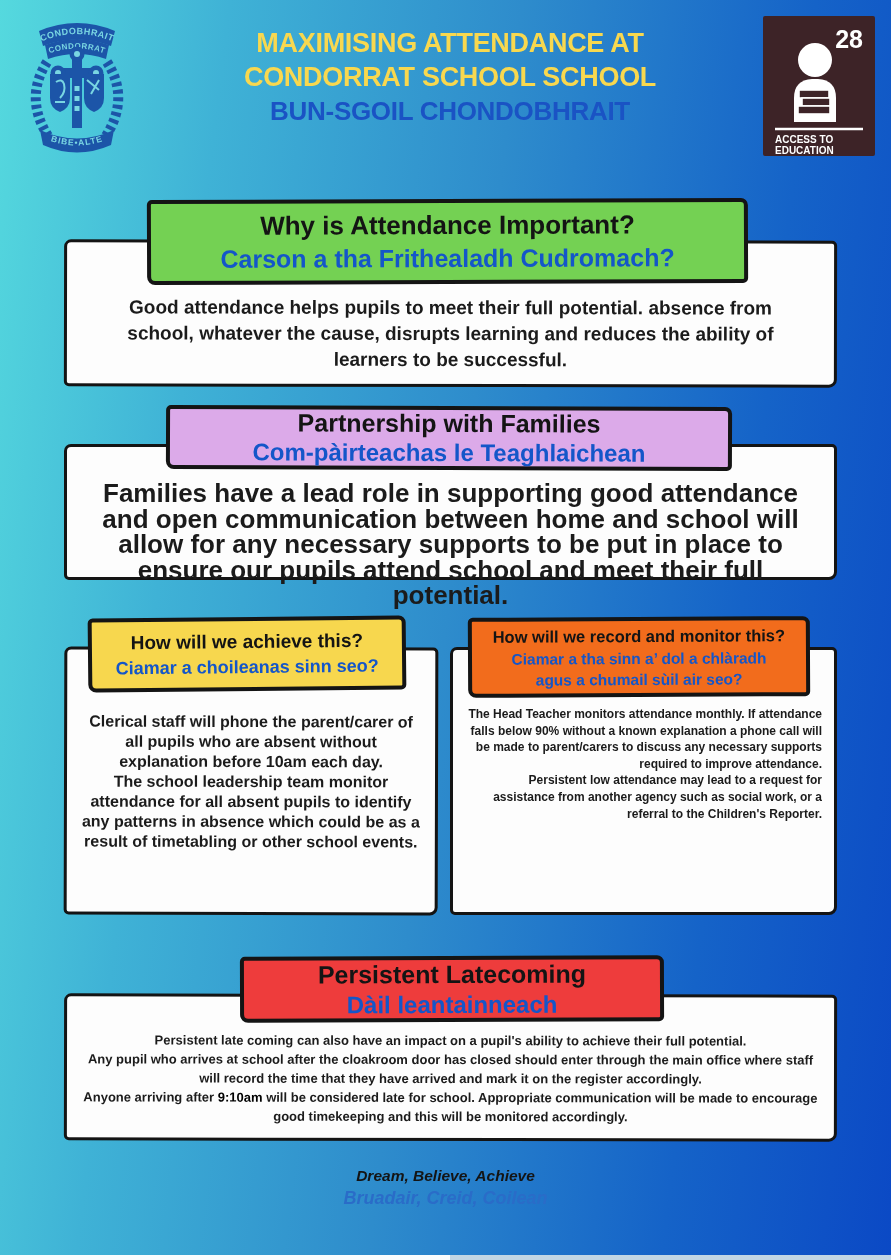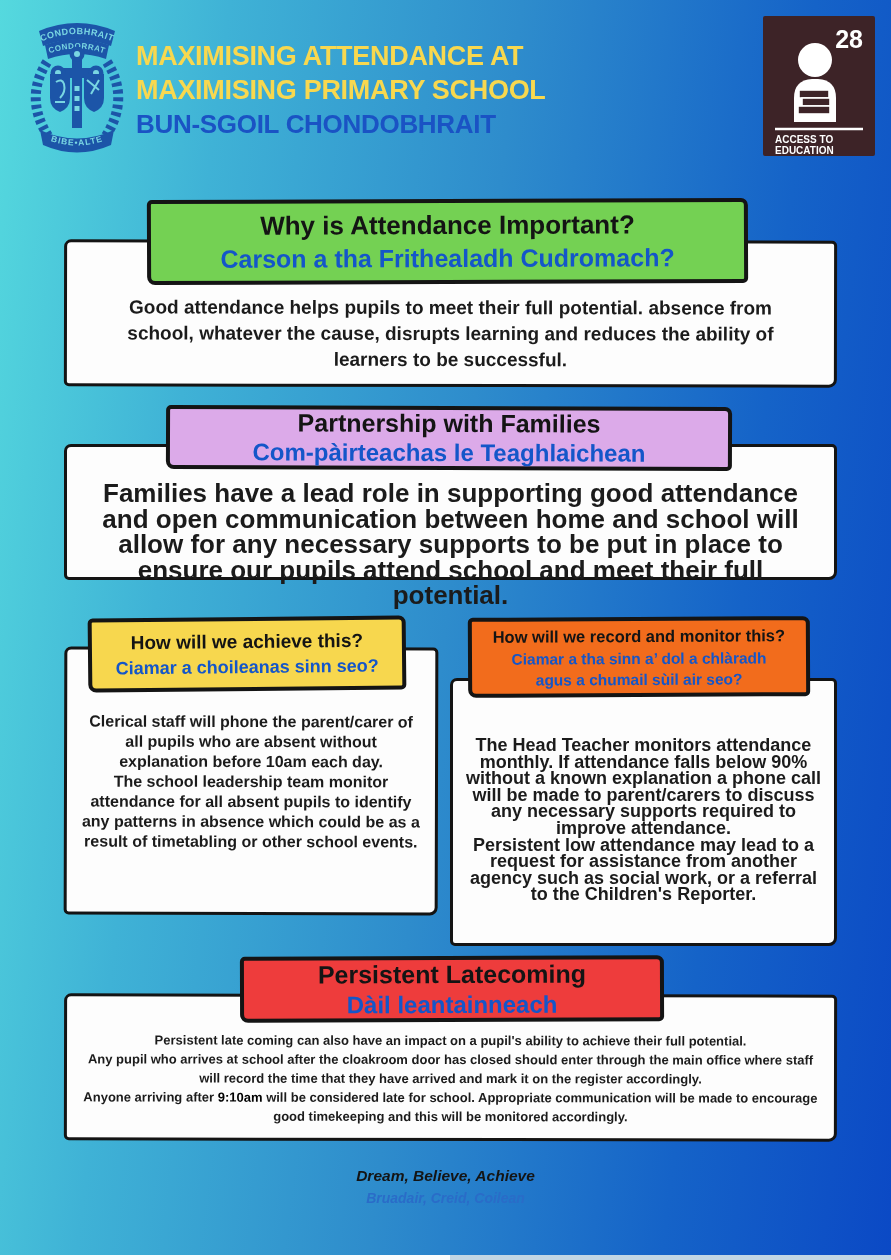--- a/index.html
+++ b/index.html
@@ -6,21 +6,21 @@
   html,body { width:891px; }
   body { font-family:"Liberation Sans","DejaVu Sans",sans-serif; }
 
   .poster {
     position:relative; width:891px; height:1260px; overflow:hidden;
     background:linear-gradient(97deg,#55d9de 0%,#3fb2d6 22%,#2e8ccc 50%,#1563c8 78%,#0b49c5 100%);
   }
 
   
   .crest { position:absolute; left:14px; top:10px; width:126px; height:156px; }
-  .titles { position:absolute; left:136px; top:39px; width:628px; text-align:left; }
+  .titles { position:absolute; left:136px; top:26px; width:628px; text-align:center; }
   .titles div { white-space:nowrap; }
   .t-yellow { font-size:27px; font-weight:bold; letter-spacing:-0.3px; line-height:34px; color:#f8d84f; }
   .t-blue   { font-size:26px; font-weight:bold; letter-spacing:-0.3px; line-height:34px; color:#1a53c4; }
   .badge { position:absolute; left:763px; top:16px; width:112px; height:140px; }
 
   
   .band {
     position:absolute; z-index:3; text-align:center;
     border:4px solid #141414; border-radius:5px 7px 5px 8px;
     display:flex; flex-direction:column; justify-content:center;
@@ -50,28 +50,28 @@
 
   
   .panel {
     position:absolute; z-index:2; background:#fdfdfd;
     border:3.5px solid #141414; border-radius:7px 5px 8px 5px;
     color:#1b1b1b; font-weight:bold; text-align:center;
   }
   .panel-importance { left:64px; top:240px; width:773px; height:147px; padding:52px 28px 0; font-size:19px; line-height:26px; transform:rotate(0.1deg); }
   .panel-partnership { left:64px; top:444px; width:773px; height:136px; padding:34px 28px 0; font-size:26px; line-height:25.5px; }
   .panel-achieve { left:64px; top:647px; width:374px; height:268px; padding:62px 13px 0; font-size:16px; line-height:20px; transform:rotate(0.15deg); }
-  .panel-monitor { left:450px; top:678px; width:387px; height:268px; padding:56px 12px 0; font-size:18px; line-height:16.6px; }
+  .panel-monitor { left:450px; top:647px; width:387px; height:268px; padding:56px 12px 0; font-size:12px; line-height:16.6px;text-align:right; }
   .panel-latecoming { left:64px; top:994px; width:773px; height:147px; padding:34px 16px 0; font-size:13px; line-height:19px; transform:rotate(0.1deg); }
   .time-red { color:#000000; }
 
   
   .footer { position:absolute; left:0; top:1165px; width:100%; text-align:center; font-style:italic; font-weight:bold; }
   .footer .en { color:#141414; font-size:15.5px; line-height:22px; }
-  .footer .gd { color:#2a6cc8; font-size:14px; line-height:22px;text-align:center; }
+  .footer .gd { color:#2a6cc8; font-size:18px; line-height:22px;text-align:center; }
 
   .strip { position:absolute; bottom:0; height:5px; }
   .strip-left { left:0; width:450px; background:#fafdfe; }
   .strip-right { left:450px; width:441px; background:#c2d6e4; }
 </style>
 </head>
 <body>
 
 <div class="poster">
 
@@ -112,21 +112,21 @@
     <path d="M73 70 l12 10 M85 70 l-8 14" stroke="#79d6e2" stroke-width="2" fill="none"></path>
 
     <path d="M26 120 Q63 137 100 120 L97 135 Q63 150 29 135 Z" fill="#1c55a8"></path>
     <text font-size="8.5" font-weight="bold" fill="#79d6e2" letter-spacing="1">
       <textPath href="#arcBot" startOffset="50%" text-anchor="middle">BIBE•ALTE</textPath>
     </text>
   </svg>
 
   <div class="titles">
     <div class="t-yellow">MAXIMISING ATTENDANCE AT</div>
-    <div class="t-yellow">MAXIMISING PRIMARY SCHOOL</div>
+    <div class="t-yellow">CONDORRAT SCHOOL SCHOOL</div>
     <div class="t-blue">BUN-SGOIL CHONDOBHRAIT</div>
   </div>
 
   <svg class="badge" viewBox="0 0 112 140">
     <rect x="0" y="0" width="112" height="140" rx="2" fill="#3d2327"></rect>
     <text x="100" y="32" text-anchor="end" font-size="25" font-weight="bold" fill="#ffffff">28</text>
     <g>
       <circle cx="52" cy="44" r="17" fill="#ffffff"></circle>
       <path d="M31 106 L31 82 Q31 64 49 63 L55 63 Q73 64 73 82 L73 106 Z" fill="#ffffff"></path>
       <rect x="36" y="74" width="30" height="8" fill="#3d2327" stroke="#ffffff" stroke-width="1.6"></rect>

